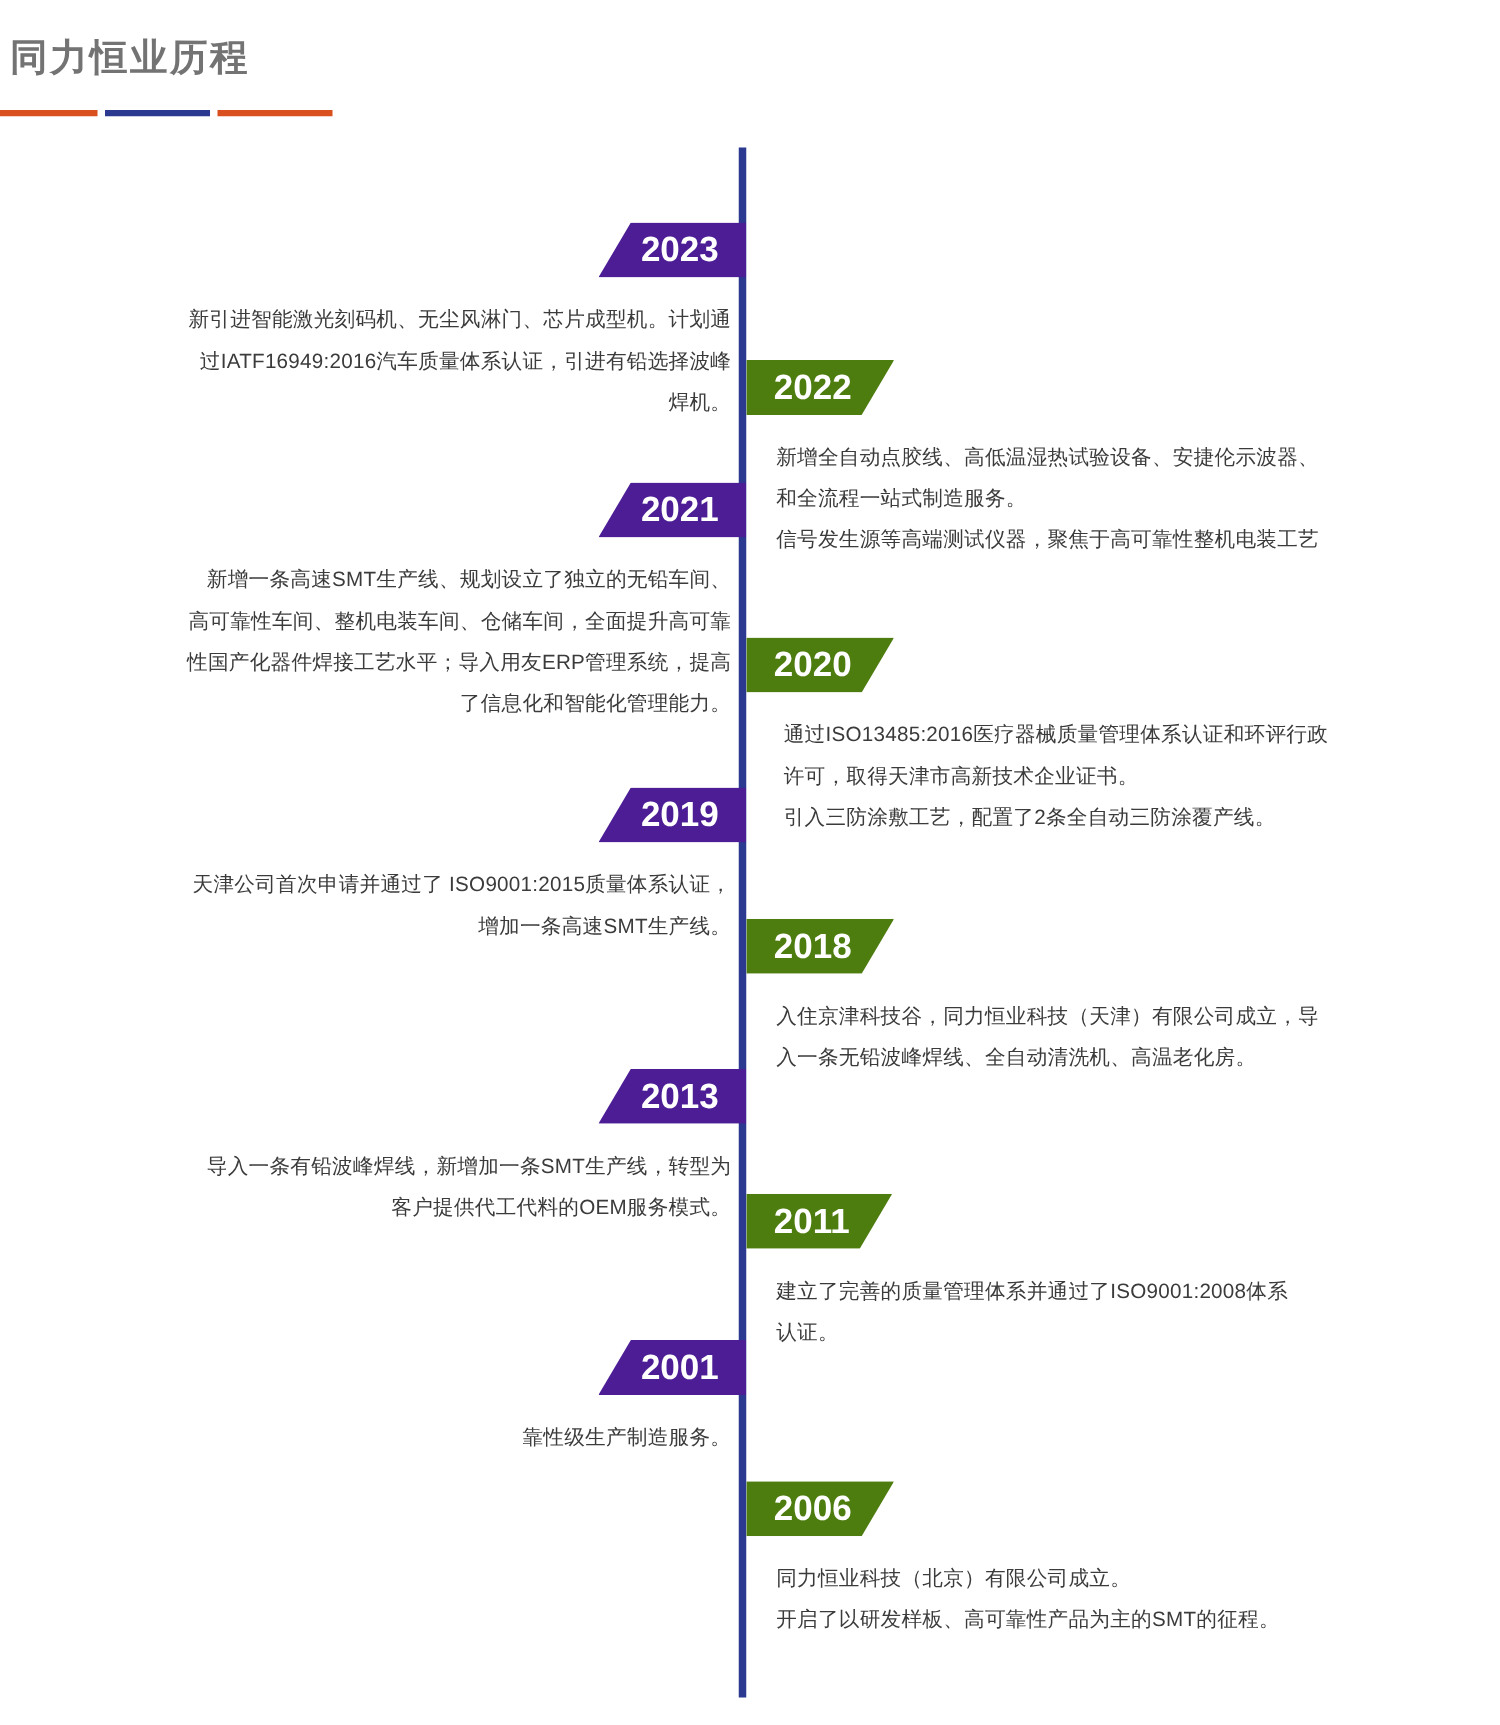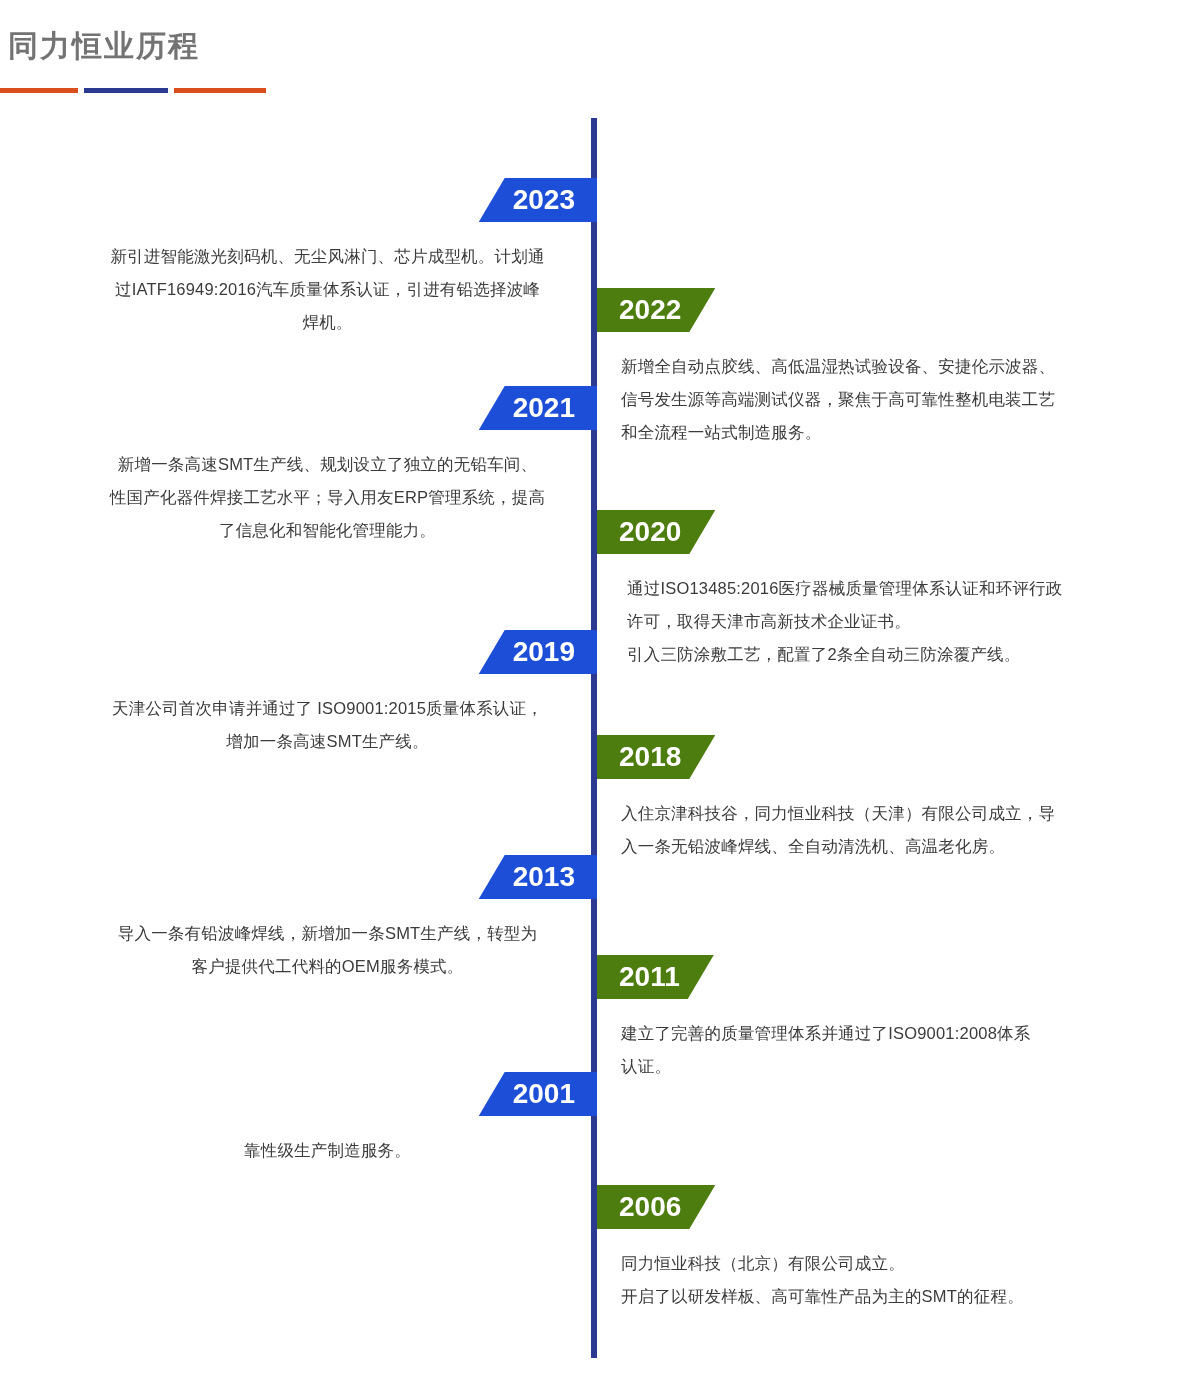--- a/index.html
+++ b/index.html
@@ -62,42 +62,42 @@
     font-size: 28px;
     font-weight: bold;
     color: #ffffff;
     box-sizing: border-box;
   }
   
   .entry.left .year-tag {
     right: 0;
     padding: 0 22px 0 34px;
     text-align: right;
-    background: #1d4ed8;
+    background: #4c1d95;
     clip-path: polygon(26px 0, 100% 0, 100% 100%, 0 100%);
   }
   
   .entry.right .year-tag {
     left: 0;
     padding: 0 34px 0 22px;
     text-align: left;
     background: #4d7c0f;
     clip-path: polygon(0 0, 100% 0, calc(100% - 26px) 100%, 0 100%);
   }
 
   .desc {
     position: absolute;
     font-size: 16.5px;
     line-height: 2.0;
     color: #3b3b3b;
     letter-spacing: 0.2px;
   }
   .entry.left .desc {
     right: 12px;
-    text-align: center;
+    text-align: right;
     margin-left: 41px;
   }
   .entry.right .desc {
     left: 24px;
     text-align: left;
   }
   .desc p { margin: 0; }
 </style>
 </head>
 <body>
@@ -116,28 +116,29 @@
       <div class="desc" style="top: 240px; width: 515px; right: 12px;">
         <p>新引进智能激光刻码机、无尘风淋门、芯片成型机。计划通</p>
         <p>过IATF16949:2016汽车质量体系认证，引进有铅选择波峰</p>
         <p>焊机。</p>
       </div>
     </div>
     <div class="entry right" style="left: 597px; width: 590px; top: 0px;">
       <div class="year-tag" style="top: 288px;">2022</div>
       <div class="desc" style="top: 350px; width: 545px; left: 24px;">
         <p>新增全自动点胶线、高低温湿热试验设备、安捷伦示波器、</p>
+        <p>和全流程一站式制造服务。</p>
         <p>信号发生源等高端测试仪器，聚焦于高可靠性整机电装工艺</p>
-        <p>和全流程一站式制造服务。</p>
       </div>
     </div>
     <div class="entry left" style="left: 0px; width: 597px; top: 0px;">
       <div class="year-tag" style="top: 386px;">2021</div>
       <div class="desc" style="top: 448px; width: 515px; right: 12px;">
         <p>新增一条高速SMT生产线、规划设立了独立的无铅车间、</p>
+        <p>高可靠性车间、整机电装车间、仓储车间，全面提升高可靠</p>
         <p>性国产化器件焊接工艺水平；导入用友ERP管理系统，提高</p>
         <p>了信息化和智能化管理能力。</p>
       </div>
     </div>
     <div class="entry right" style="left: 597px; width: 590px; top: 0px;">
       <div class="year-tag" style="top: 510px;">2020</div>
       <div class="desc" style="top: 572px; width: 545px; left: 18px; margin-left: 12px;">
         <p>通过ISO13485:2016医疗器械质量管理体系认证和环评行政</p>
         <p>许可，取得天津市高新技术企业证书。</p>
         <p>引入三防涂敷工艺，配置了2条全自动三防涂覆产线。</p>

